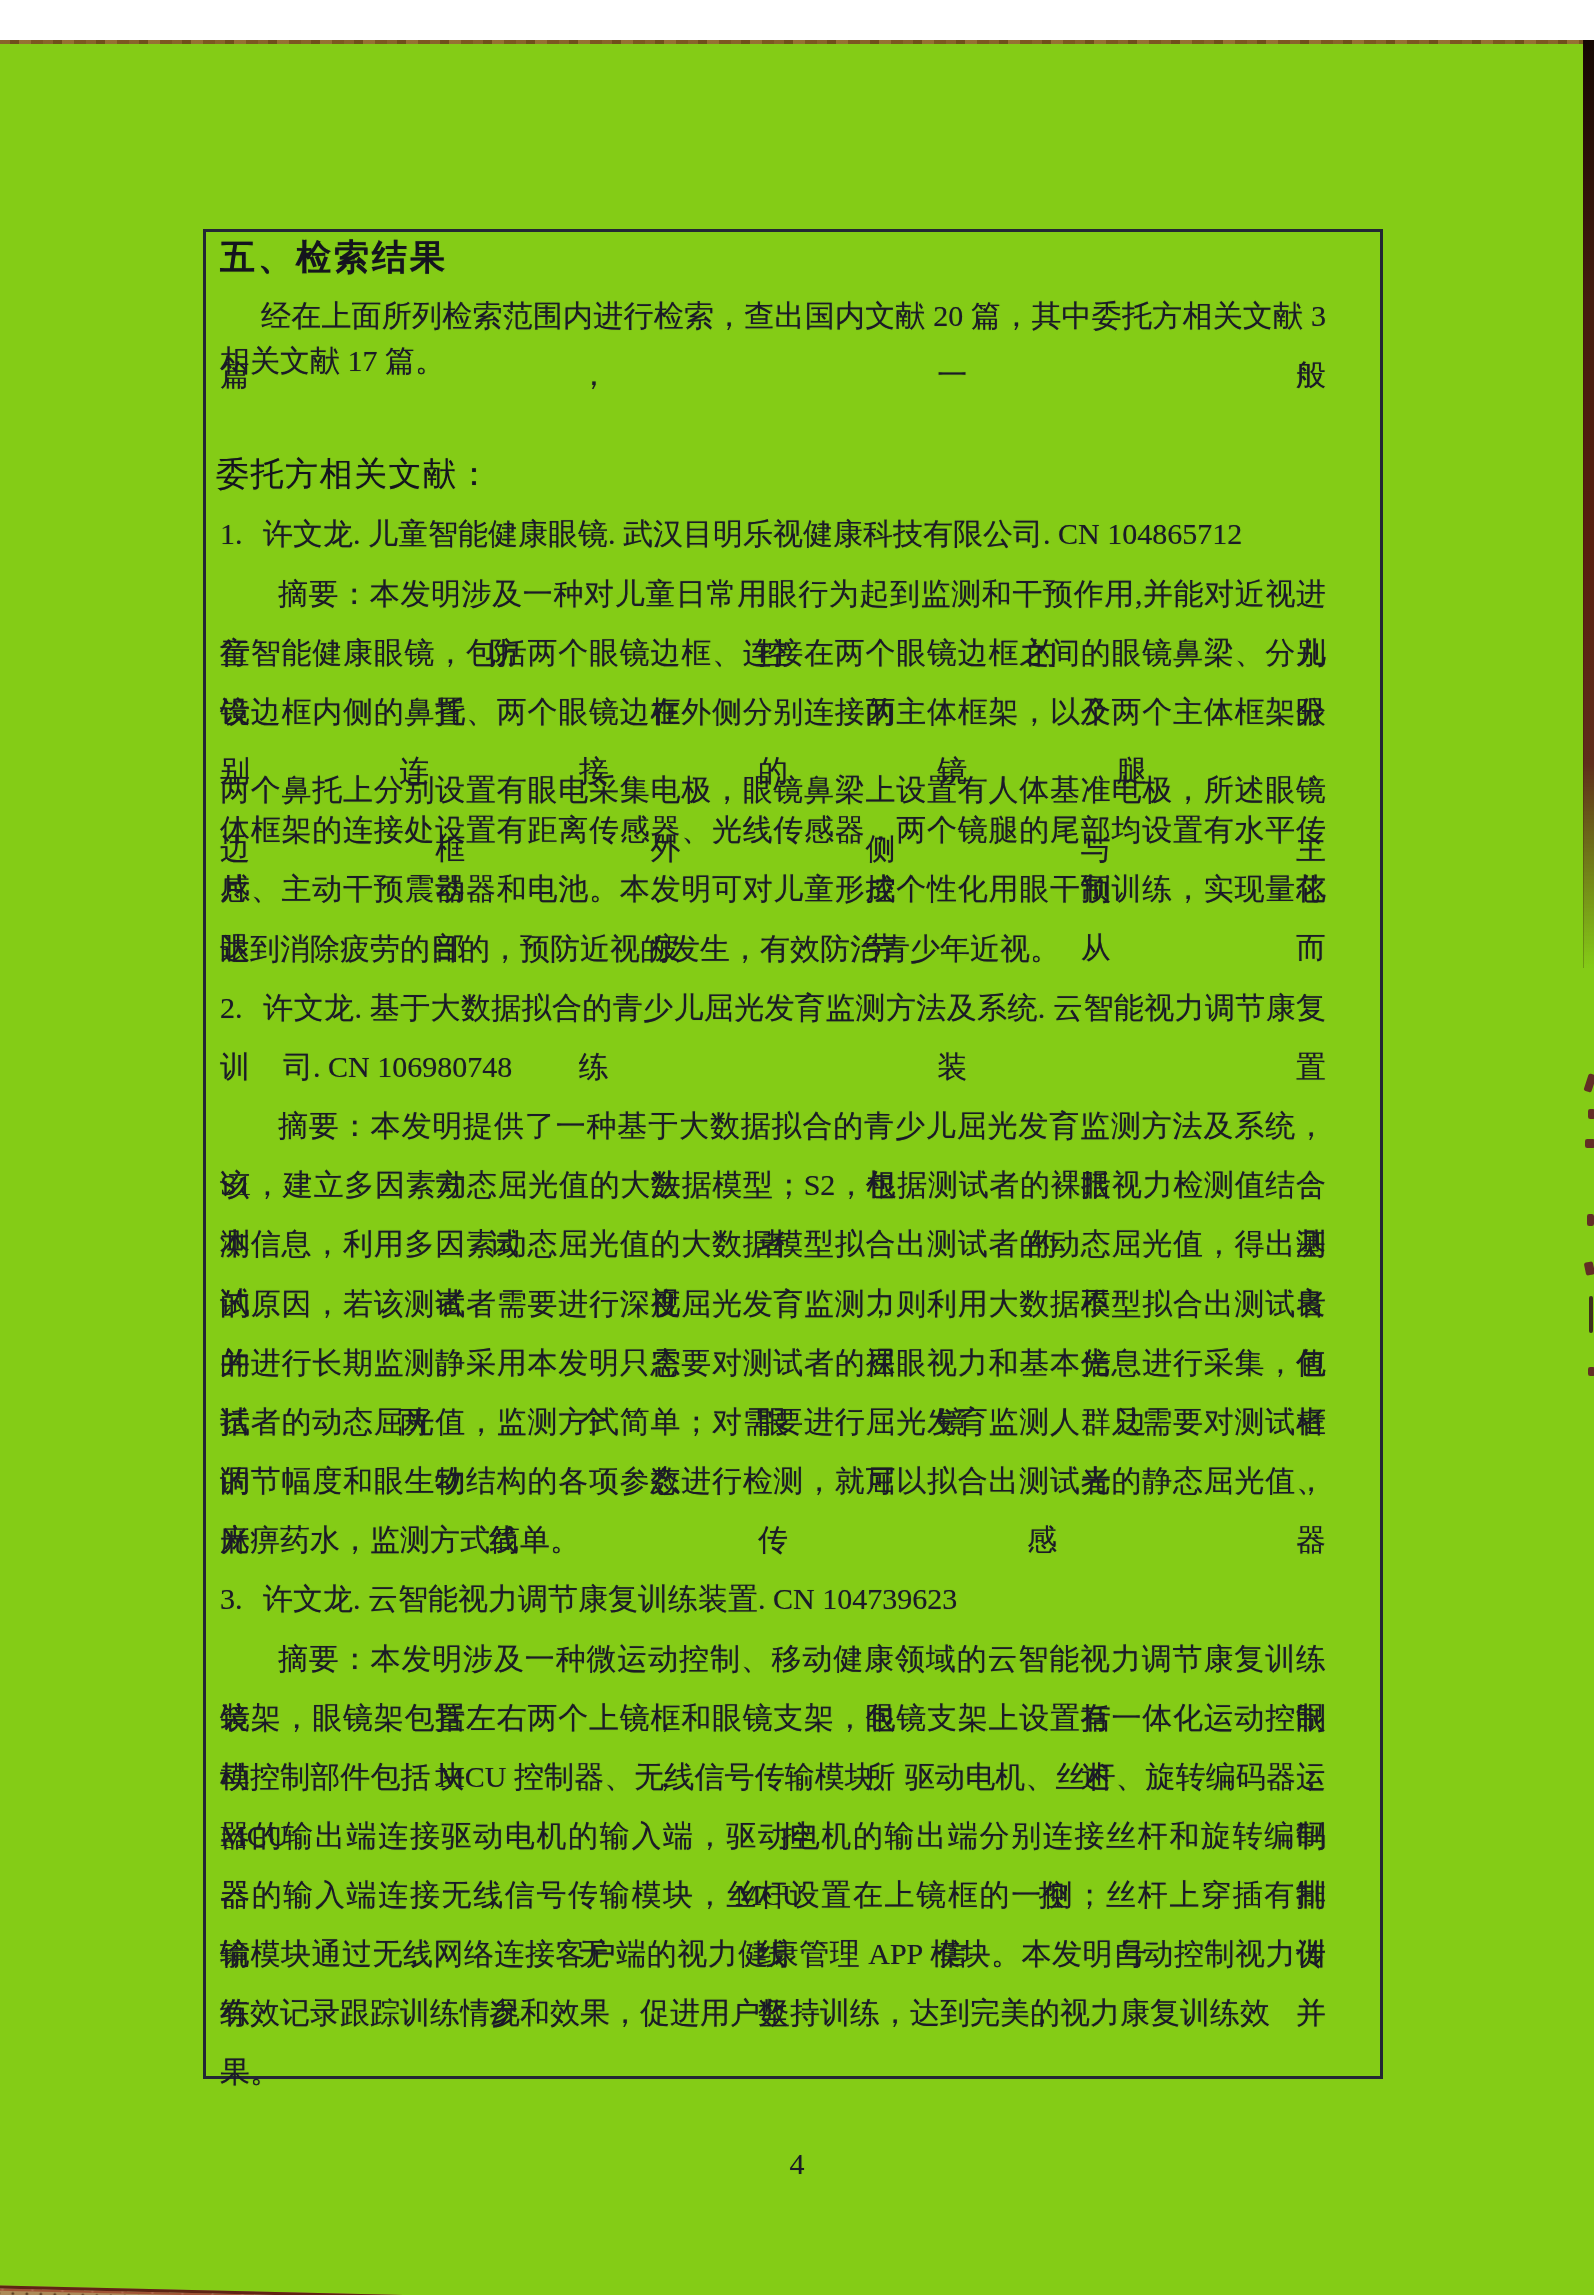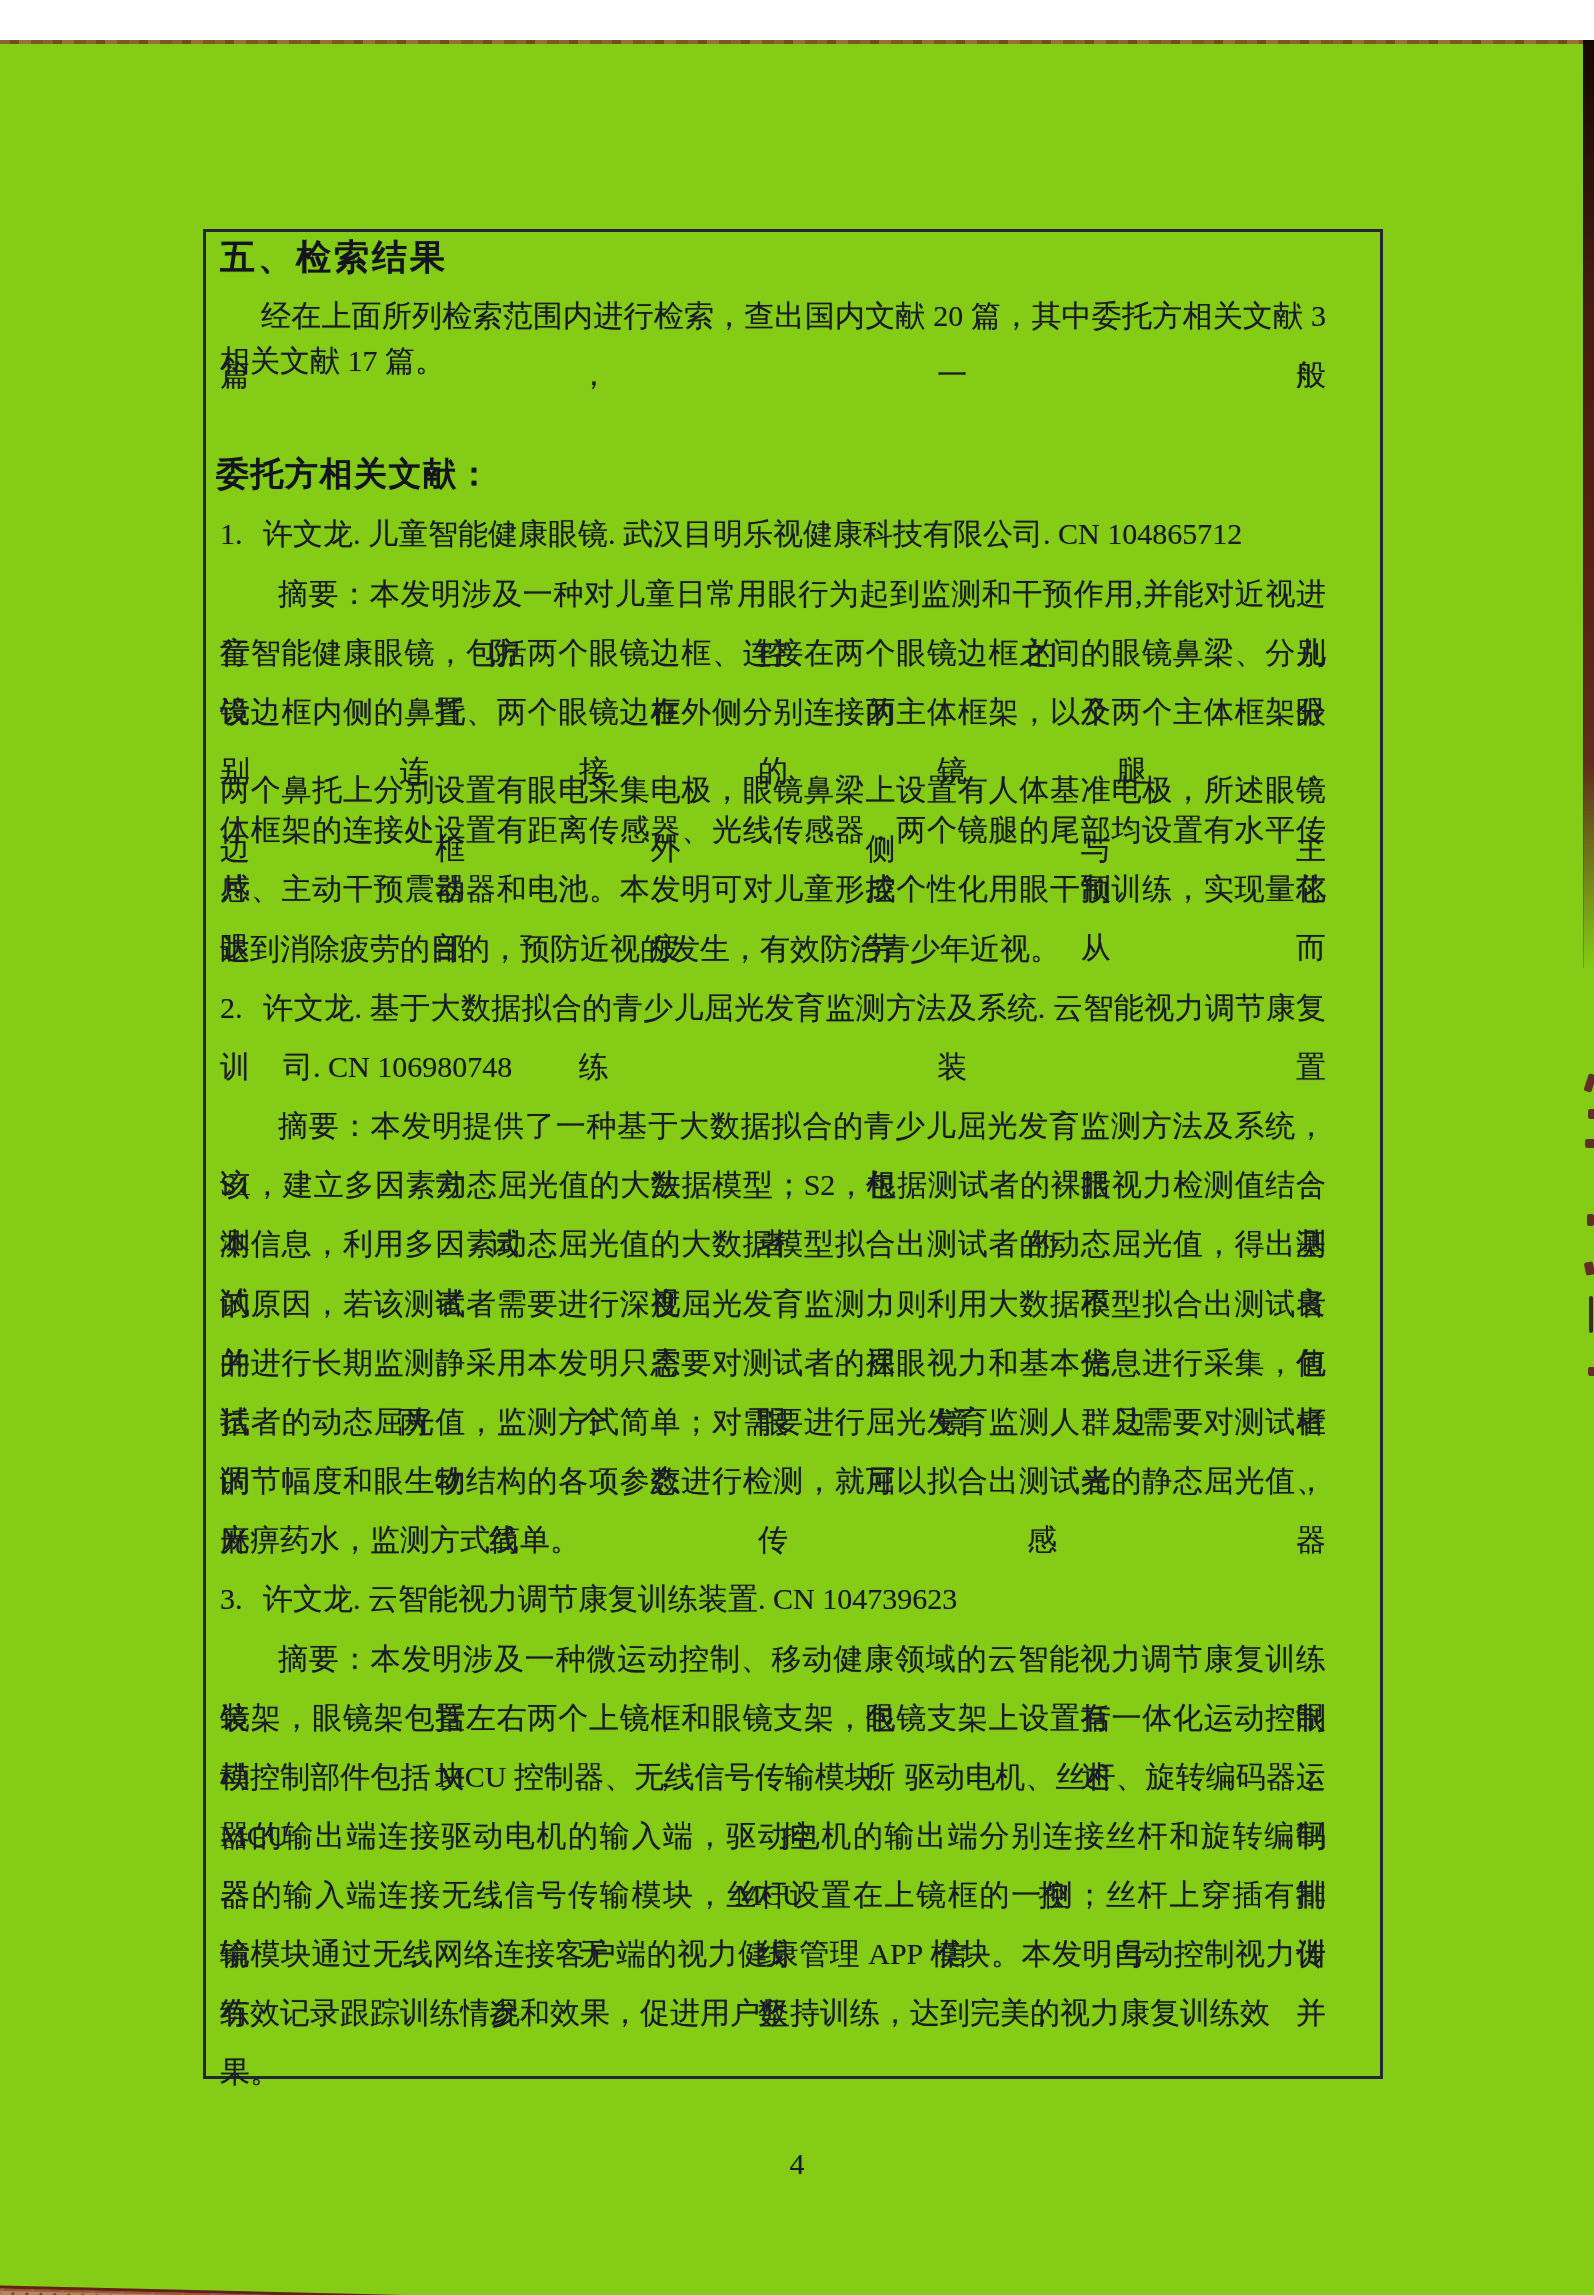--- a/index.html
+++ b/index.html
@@ -57,21 +57,21 @@
   .ref-num{display:inline-block;width:43px;}
   .doc-title{
     position:absolute;left:220px;top:194px;height:46px;line-height:46px;
     font-family:"Liberation Sans","DejaVu Sans",sans-serif;
     font-weight:700;font-size:35px;letter-spacing:3px;color:#14141e;
     text-shadow:0 0 0.7px rgba(20,20,40,.6);
   }
   .doc-heading{
     position:absolute;left:216px;top:408px;height:52px;line-height:52px;
     font-family:"Liberation Sans","DejaVu Sans",sans-serif;
-    font-weight:700;font-size:33px;letter-spacing:1.5px;color:#14141e;
+    font-weight:400;font-size:33px;letter-spacing:1.5px;color:#14141e;
     text-shadow:0 0 0.7px rgba(20,20,40,.6);
   }
   .page-num{
     position:absolute;top:2102px;left:0;width:1594px;height:44px;line-height:44px;
     text-align:center;font-size:30px;color:#1b1b27;
     text-shadow:0 0 0.7px rgba(25,25,45,.5);
   }
 </style>
 </head>
 <body>

